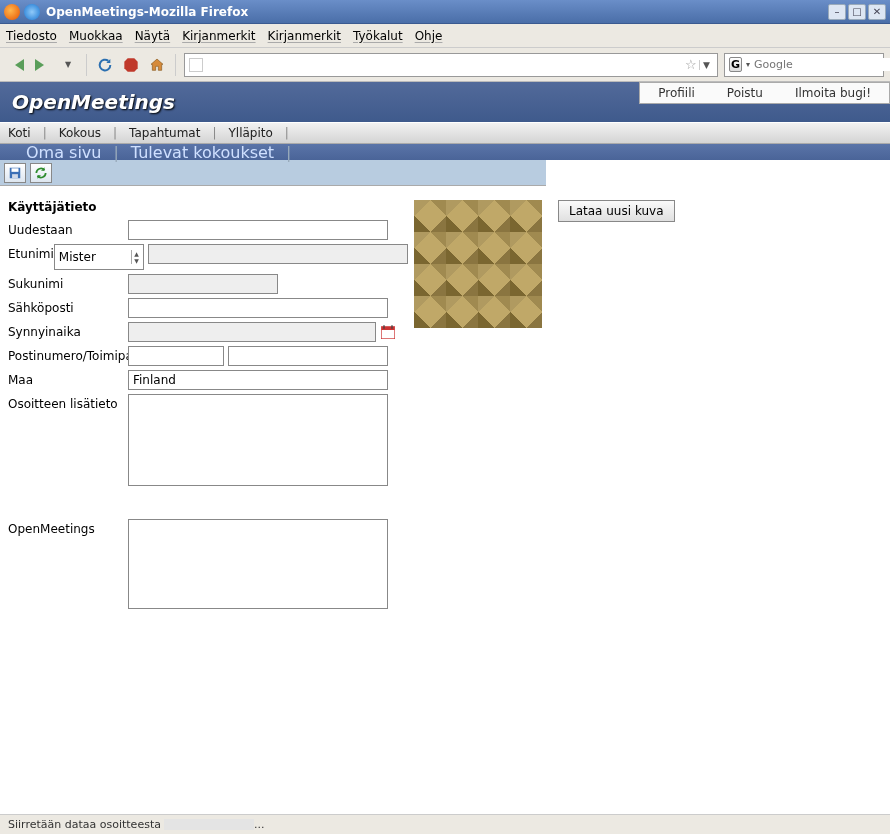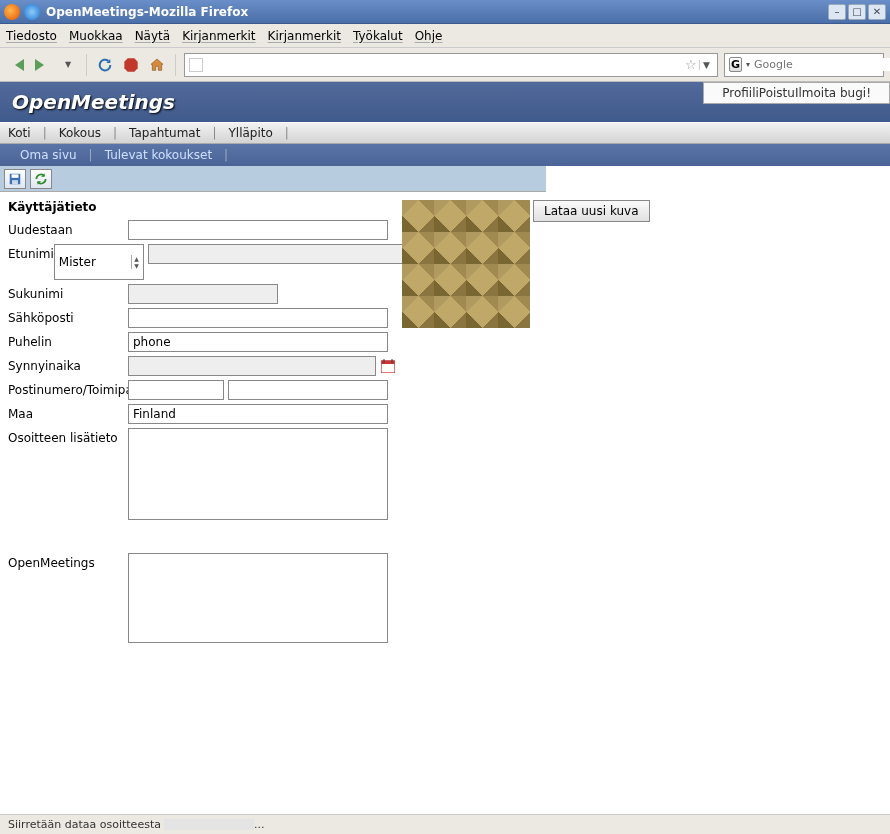--- a/index.html
+++ b/index.html
@@ -31,59 +31,59 @@
 .url-bar .dd { width: 14px; border-left: 1px solid #ccc; text-align: center; font-size: 9px; color: #555; }
 .search-box { width: 160px; height: 24px; border: 1px solid #999; background: #fff; display: flex; align-items: center; padding: 0 4px; }
 .search-box .g-icon { font-weight: bold; font-size: 11px; margin-right: 4px; border: 1px solid #888; border-radius: 2px; padding: 0 1px; background: linear-gradient(#fff,#ddd); }
 .search-box .dd { font-size: 8px; color: #555; margin-right: 4px; }
 .search-box input { border: none; flex: 1; font-size: 11px; color: #888; outline: none; }
 
 
 .page { position: absolute; top: 82px; bottom: 20px; left: 0; right: 0; background: #fff; }
 .om-header { height: 40px; background: linear-gradient(#526a9a, #3f5a8c); display: flex; align-items: center; padding: 0 12px; position: relative; }
 .om-header .brand { color: #fff; font-size: 20px; font-weight: bold; font-style: italic; text-shadow: 1px 1px 2px #000; }
-.om-header .top-links { position: absolute; right: 0; top: 0; background: #fafafa; border: 1px solid #aaa; height: 22px; display: flex; align-items: center; gap: 0; padding: 0 18px; font-size: 12px; }
+.om-header .top-links { position: absolute; right: 0; top: 0; background: #fafafa; border: 1px solid #aaa; height: 22px; display: flex; align-items: center; gap: 32px; padding: 0 18px; font-size: 12px; }
 .om-header .top-links span { cursor: pointer; color: #333; }
 
 .tabs-primary { height: 22px; background: linear-gradient(#f2f2f2, #d4d4d4); border-top: 1px solid #fff; border-bottom: 1px solid #aaa; display: flex; align-items: center; padding: 0 8px; font-size: 12px; }
 .tabs-primary span { margin-right: 12px; cursor: pointer; color: #222; }
 .tabs-primary .divider { color: #888; margin-right: 12px; }
 
-.tabs-secondary { height: 22px; background: linear-gradient(#5a74a8, #4a6498); display: flex; align-items: center; padding: 0 20px; font-size: 12px; color: #cfe0ff; }
+.tabs-secondary { height: 16px; background: linear-gradient(#5a74a8, #4a6498); display: flex; align-items: center; padding: 0 26px; font-size: 16px; color: #cfe0ff; }
 .tabs-secondary span { margin-right: 12px; cursor: pointer; }
 .tabs-secondary .divider { color: #9ab; }
 
 .toolbar-app { height: 26px; width: 546px; background: #b8cce0; border-bottom: 1px solid #aaa; display: flex; align-items: center; padding: 0 4px; gap: 4px; }
 .tb-btn { width: 22px; height: 20px; border: 1px solid #888; background: linear-gradient(#fff, #dde6f0); display: flex; align-items: center; justify-content: center; cursor: pointer; }
 .tb-btn svg { width: 14px; height: 14px; }
 
 
 .content-area { position: absolute; top: 110px; left: 0; right: 0; bottom: 0; padding: 8px; }
 .form-section { width: 390px; float: left; }
 .section-title { font-size: 12px; font-weight: bold; margin-bottom: 6px; }
 .form-row { display: flex; align-items: flex-start; margin-bottom: 4px; font-size: 12px; }
 .form-row label { width: 120px; padding-top: 3px; }
 .form-row .field { flex: 1; }
 .form-row input[type=text], .form-row input[type=password] { width: 260px; height: 20px; border: 1px solid #888; padding: 0 4px; font-size: 12px; }
-.form-row .spinner { width: 90px; height: 36px; border: 1px solid #888; display: flex; align-items: center; padding: 0 4px; background: #fff; }
+.form-row .spinner { width: 90px; height: 26px; border: 1px solid #888; display: flex; align-items: center; padding: 0 4px; background: #fff; }
 .form-row .spinner .sp-btns { margin-left: auto; display: flex; flex-direction: column; font-size: 6px; color: #555; border-left: 1px solid #aaa; padding-left: 2px; }
 .form-row .short-input { width: 150px; height: 20px; border: 1px solid #888; padding: 0 4px; font-size: 12px; background: #eee; margin-left: 4px; }
 .form-row textarea { width: 260px; border: 1px solid #888; font-size: 11px; resize: none; padding: 2px 4px; }
 .form-row .addr-textarea { height: 92px; }
 .form-row .org-textarea { height: 90px; background: #fff; }
 .form-row .date-icon { width: 16px; height: 16px; margin-left: 4px; cursor: pointer; }
 .form-row .two-inputs { display: flex; gap: 4px; }
 .form-row .two-inputs input:first-child { width: 220px; }
 .form-row .two-inputs input:last-child { width: 26px; }
 .form-row .zip-city input:first-child { width: 96px; }
 .form-row .zip-city input:last-child { width: 160px; margin-left: 4px; }
 .org-section { margin-top: 30px; }
 
 
-.avatar-panel { float: left; margin-left: 4px; display: flex; align-items: flex-start; gap: 3px; }
+.avatar-panel { float: left; margin-left: 16px; display: flex; align-items: flex-start; gap: 16px; }
 .avatar-img { width: 128px; height: 128px; background:
   linear-gradient(45deg, #7a6630 25%, transparent 25%),
   linear-gradient(-45deg, #8a7540 25%, transparent 25%),
   linear-gradient(45deg, transparent 75%, #a08a50 75%),
   linear-gradient(-45deg, transparent 75%, #b09a60 75%),
   #c0a868;
   background-size: 32px 32px;
 }
 .upload-btn { height: 22px; border: 1px solid #888; background: linear-gradient(#fafafa, #e0e0e0); font-size: 12px; padding: 2px 10px; cursor: pointer; }
 
@@ -222,24 +222,20 @@
           <input type="text" class="short-input" value="" style="">
         </div>
       </div>
       <div class="form-row">
         <label>Sukunimi</label>
         <div class="field"><input type="text" style="width: 150px; background: rgb(238, 238, 238);" value=""></div>
       </div>
       <div class="form-row">
         <label>Sähköposti</label>
         <div class="field"><input type="text" value="" style=""></div>
-      </div>
-      <div class="form-row">
-        <label>Puhelin</label>
-        <div class="field"><input type="text" value="phone" style=""></div>
       </div>
       <div class="form-row">
         <label>Synnyinaika</label>
         <div class="field" style="display:flex;align-items:center;">
           <input type="text" style="width: 248px; background: rgb(238, 238, 238);" value="">
           <span class="date-icon">
             <svg viewBox="0 0 24 24">
                 <rect x="2" y="4" width="20" height="18" fill="#fff" stroke="#c33"></rect>
                 <rect x="2" y="4" width="20" height="5" fill="#c33"></rect>
                 <line x1="6" y1="2" x2="6" y2="7" stroke="#444" stroke-width="2"></line>

